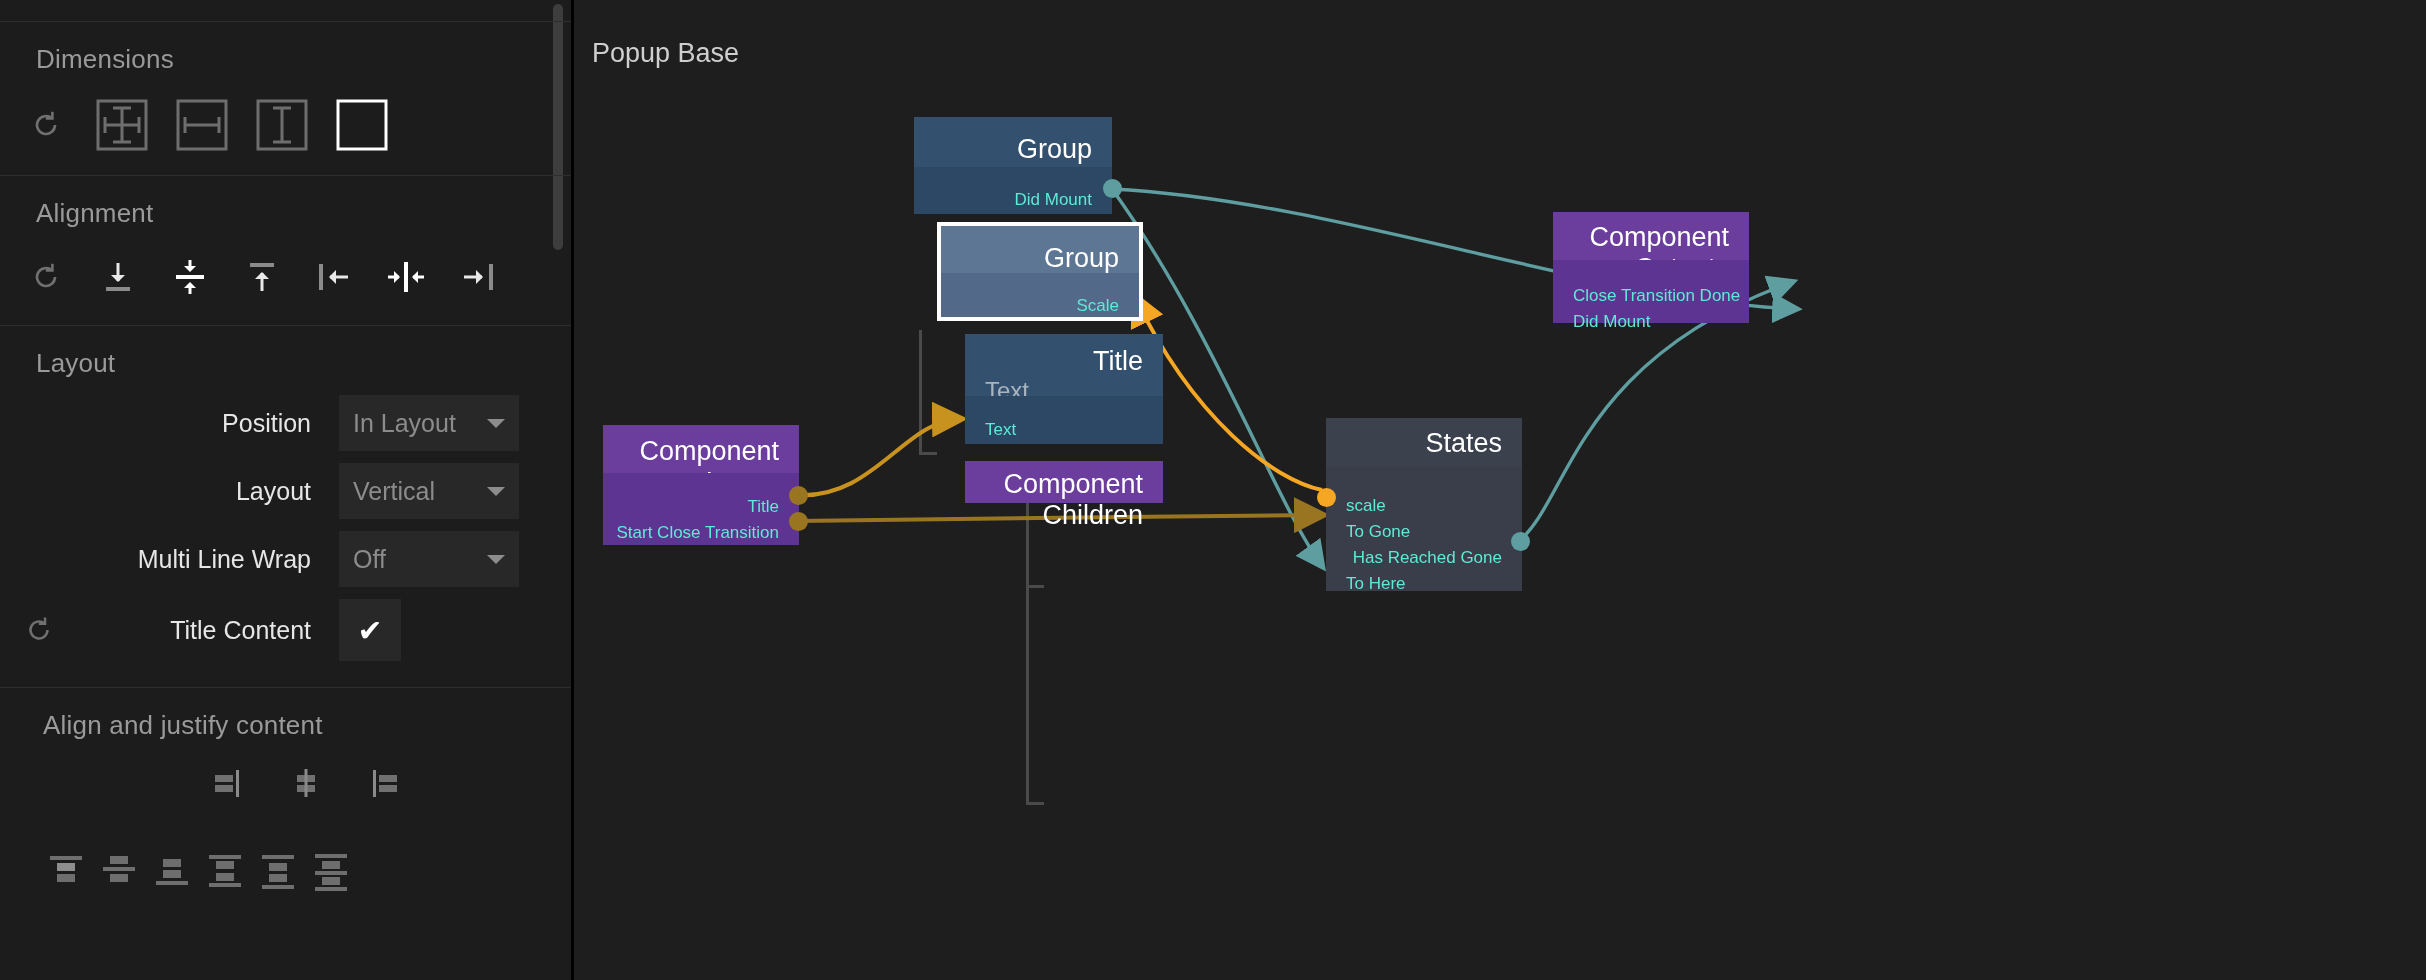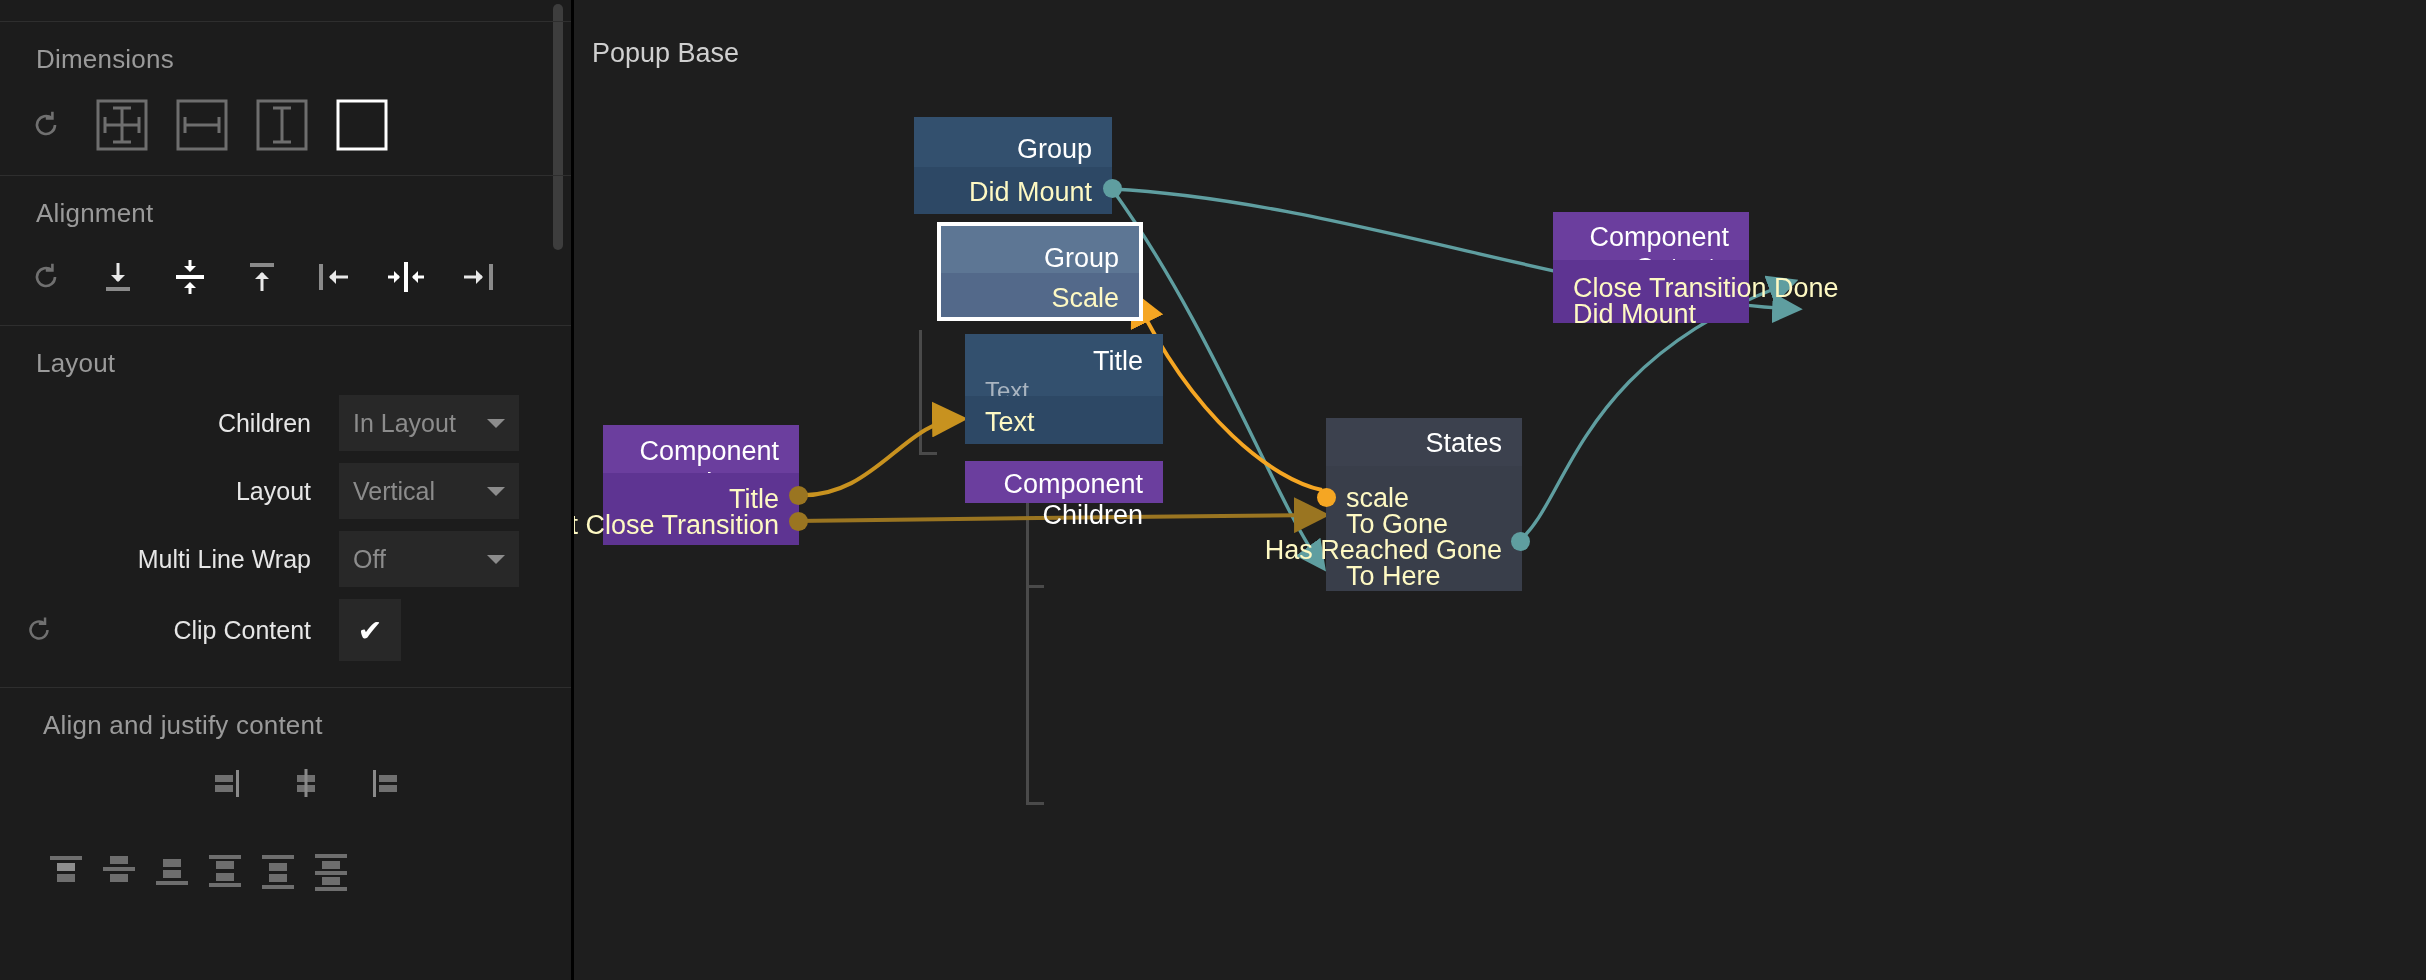--- a/index.html
+++ b/index.html
@@ -36,21 +36,21 @@
 
   
   #canvas{position:relative;flex:1;height:980px;background:#1e1e1e;overflow:hidden;}
   #canvas-title{position:absolute;left:18px;top:38px;color:#cfcfcf;font-size:27px;}
 
   #edges{position:absolute;left:0;top:0;width:1849px;height:980px;}
 
   .node{position:absolute;box-sizing:border-box;}
   .nhead{font-size:27px;color:#fff;padding:17px 20px 0 20px;box-sizing:border-box;text-align:right;}
   .nsub{font-size:24px;color:#a9b4c0;padding:0 20px;}
-  .nport{font-size:27px;color:#fef9c3;white-space:nowrap;position:absolute;}
+  .nport{font-size:17px;color:#5eead4;white-space:nowrap;position:absolute;margin-top:13px;}
   .nport.r{right:20px;}
   .nport.l{left:20px;text-align:right;}
 
   
   .n-blue   .nhead-bg{background:#33506e;}
   .n-blue   .nbody{background:#2d4865;}
   .n-bluesel .nhead-bg{background:#5d7694;}
   .n-bluesel .nbody{background:#53698a;}
   .n-purple .nhead-bg{background:#6b3e9e;}
   .n-purple .nbody{background:#5e3492;}
@@ -168,21 +168,21 @@
             <path d="M35 9v26" stroke="#8a8a8a" stroke-width="4"></path>
           </svg>
         </div>
       </div>
     </div>
 
     <div class="sb-sec" style="padding-bottom:20px;">
       <div class="sb-title">Layout</div>
       <div style="position:relative;margin-top:10px;">
         <div class="frow">
-          <div class="flabel">Children</div>
+          <div class="flabel">Position</div>
           <div class="fsel">
             <span>In Layout</span>
             <i class="caret"></i>
           </div>
         </div>
         <div class="frow">
           <div class="flabel">Layout</div>
           <div class="fsel">
             <span>Vertical</span>
             <i class="caret"></i>
@@ -195,21 +195,21 @@
             <i class="caret"></i>
           </div>
         </div>
         <div class="frow" style="position:relative;height:74px;">
           <div class="reset" style="top:20px;">
             <svg width="34" height="34" viewBox="0 0 36 36" fill="none" stroke="#707070" stroke-width="2.6">
               <path d="M27 18a9 9 0 1 1-3.2-6.9"></path>
                 <path d="M24.4 4.8v6.6h-6.6"></path>
             </svg>
           </div>
-          <div class="flabel">Clip Content</div>
+          <div class="flabel">Title Content</div>
           <div class="fchk" style="margin-right:118px;">
             <span>✔</span>
           </div>
         </div>
       </div>
     </div>
 
     <div class="sb-sec" style="border-bottom:none;margin-left:7px;">
       <div class="sb-title">Align and justify content</div>
 

